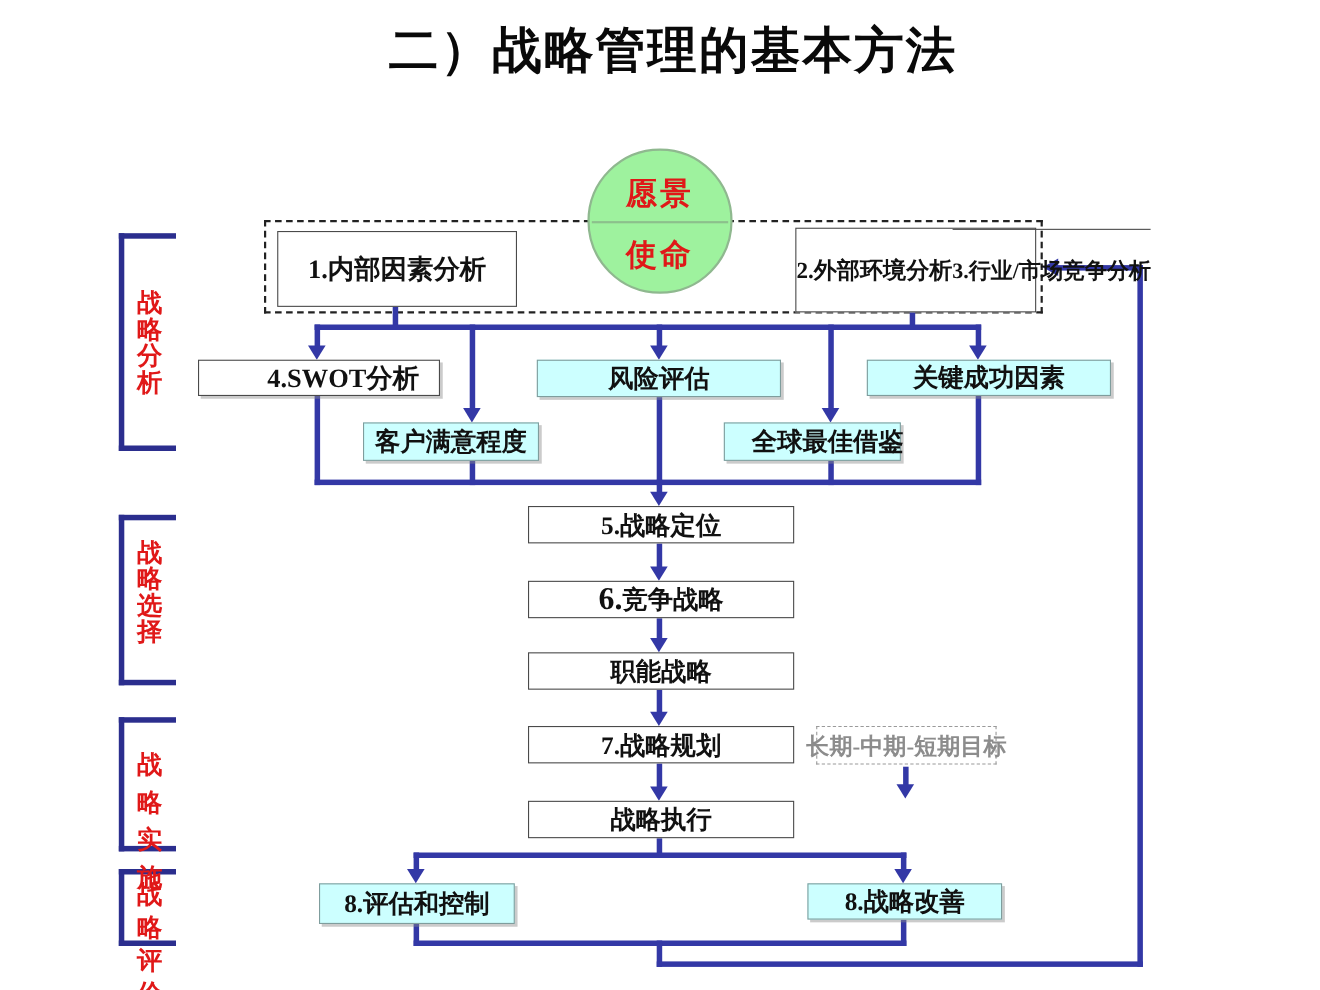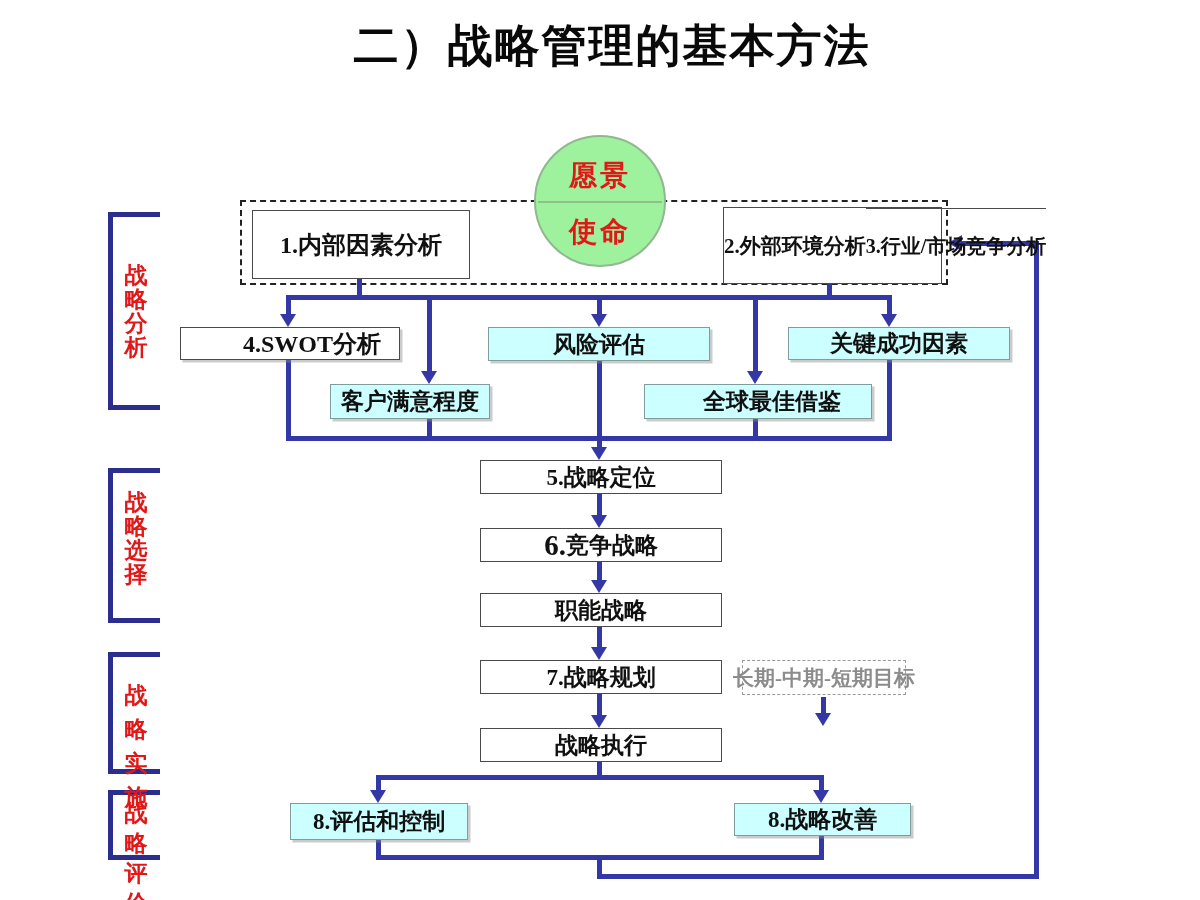--- a/index.html
+++ b/index.html
@@ -84,21 +84,21 @@
   </div>
 
   <div class="box cyan" style="left:788px;top:327px;width:222px;height:33px;">
     <span>关键成功因素</span>
   </div>
 
   <div class="box cyan" style="left:330px;top:384px;width:160px;height:35px;">
     <span>客户满意程度</span>
   </div>
 
-  <div class="box cyan" style="left:644px;top:384px;width:228px;height:35px;padding-left:28px;">
+  <div class="box cyan" style="left:658px;top:384px;width:161px;height:35px;padding-left:28px;">
     <span>全球最佳借鉴</span>
   </div>
 
   <div class="box" style="left:480px;top:460px;width:242px;height:34px;box-shadow:none;">
     <span>5.战略定位</span>
   </div>
 
   <div class="box" style="left:480px;top:528px;width:242px;height:34px;box-shadow:none;">
     <span class="bignum">6.</span>
       <span>竞争战略</span>

